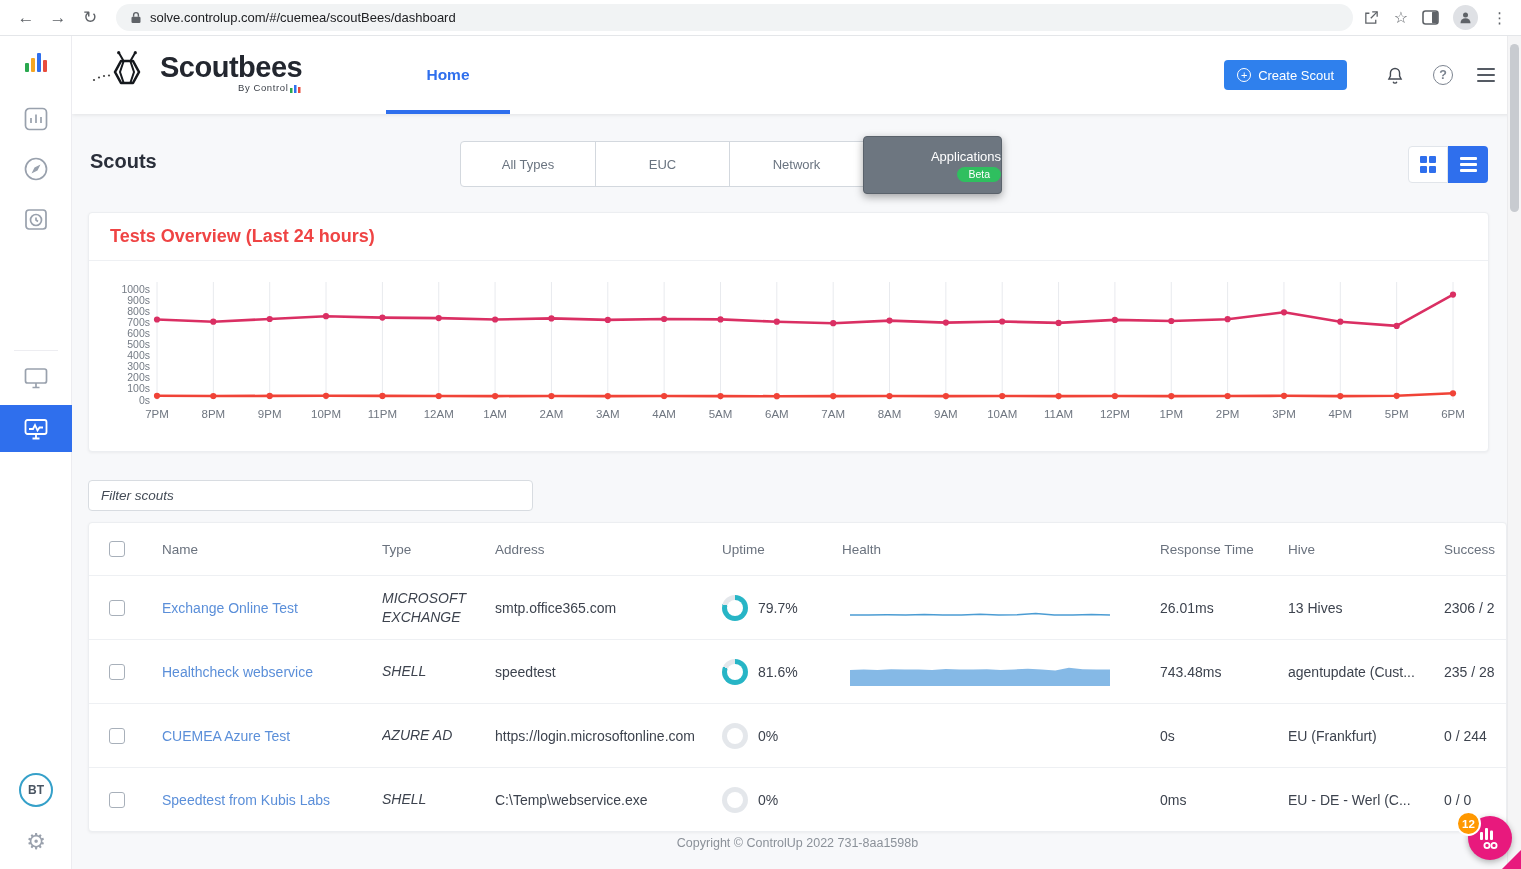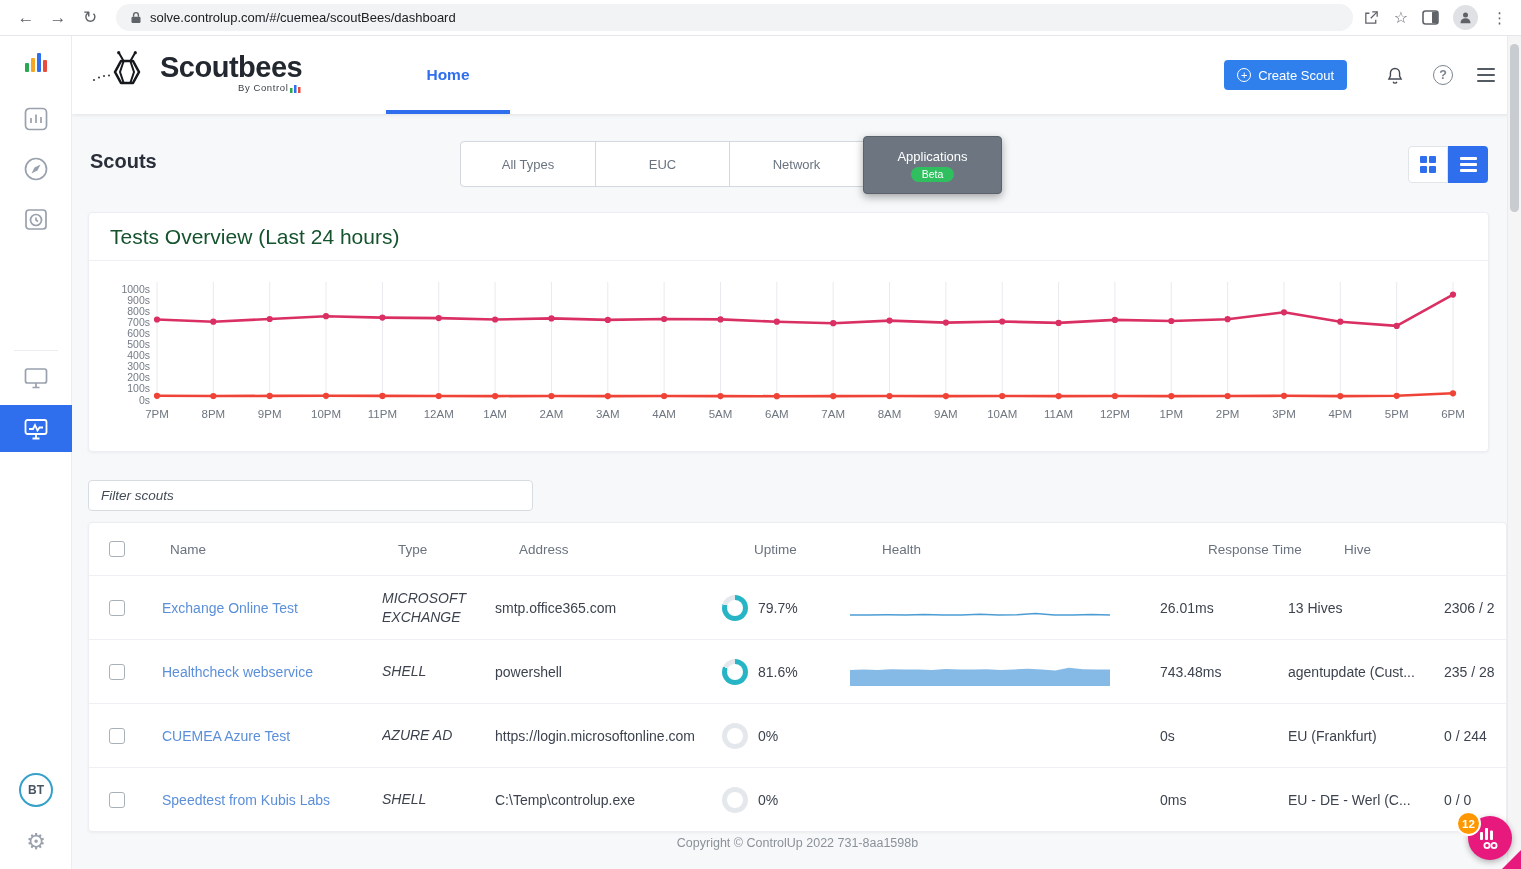--- a/index.html
+++ b/index.html
@@ -47,47 +47,47 @@
   .hamburger { display:flex; flex-direction:column; gap:4px; cursor:pointer; margin:0 26px 0 10px; }
   .hamburger i { display:block; width:18px; height:2px; background:#555b64; border-radius:1px; }
 
   
   .content { position:absolute; left:72px; top:78px; width:1449px; height:755px; background:#f7f8fa; overflow:hidden; }
   .page-title { position:absolute; left:18px; top:36px; font-size:20px; font-weight:600; color:#2a2f3a; }
 
   .seg-group { position:absolute; left:388px; top:27px; display:flex; background:#fff; border:1px solid #d3d8de; border-radius:4px; height:46px; }
   .seg { width:134px; display:flex; align-items:center; justify-content:center; font-size:13px; color:#6a7480; cursor:pointer; border-left:1px solid #d3d8de; }
   .seg:first-child { border-left:none; }
-  .seg-app { width:139px; height:58px; margin-top:-6px; margin-right:-2px; background:#6d7680; color:#fff; border-radius:4px; display:flex; flex-direction:column; align-items:center; justify-content:center; gap:3px; box-shadow:0 3px 9px rgba(0,0,0,.35); border:1px solid #5a626b; z-index:2; cursor:pointer; font-size:13px; }
+  .seg-app { width:139px; height:58px; margin-top:-6px; margin-right:-2px; background:#6d7680; color:#fff; border-radius:4px; display:flex; flex-direction:column; align-items:flex-end; justify-content:center; gap:3px; box-shadow:0 3px 9px rgba(0,0,0,.35); border:1px solid #5a626b; z-index:2; cursor:pointer; font-size:13px; }
   .beta-pill { background:#2fbf5f; color:#fff; font-size:10.5px; padding:1.5px 11px; border-radius:9px; }
 
   .time-dd { position:absolute; left:968px; top:32px; width:330px; height:37px; background:#fff; border:1px solid #d5d9de; border-radius:4px; display:flex; align-items:center; padding:0 12px; gap:9px; cursor:pointer; }
   .time-dd .label { font-size:14px; color:#3f4650; }
   .caret { margin-left:auto; width:0; height:0; border-left:5px solid transparent; border-right:5px solid transparent; border-top:5.5px solid #6b7280; }
   .view-toggles { position:absolute; left:1336px; top:32px; display:flex; }
   .toggle { width:40px; height:37px; display:flex; align-items:center; justify-content:center; cursor:pointer; border-radius:4px; }
   .toggle.grid-t { background:#fff; border:1px solid #e1e5ea; border-radius:4px 0 0 4px; }
   .toggle.list-t { background:#2f6fed; border-radius:0 4px 4px 0; }
   .grid-ic { display:grid; grid-template-columns:7px 7px; grid-template-rows:7px 7px; gap:2.5px; }
   .grid-ic i { background:#2f6fed; border-radius:1px; }
   .list-ic { display:flex; flex-direction:column; gap:3.5px; }
   .list-ic i { width:17px; height:2.5px; background:#fff; border-radius:1px; }
 
   .card { position:absolute; background:#fff; border:1px solid #eceef1; border-radius:4px; box-shadow:0 1px 3px rgba(0,0,0,.05); }
   .overview-card { left:16px; top:98px; width:1401px; height:240px; }
-  .card-title { height:48px; display:flex; align-items:center; padding:0 21px; font-size:21px; font-weight:400; color:#14532d; border-bottom:1px solid #eef0f3; }
+  .card-title { height:48px; display:flex; align-items:center; padding:0 21px; font-size:18px; font-weight:700; color:#ef4444; border-bottom:1px solid #eef0f3; }
   .chart-wrap { position:absolute; left:6px; top:52px; }
 
   .filter-input { position:absolute; left:16px; top:366px; width:445px; height:31px; border:1px solid #d8dce1; border-radius:4px; padding:0 12px; font-size:13.5px; font-family:inherit; color:#3f4650; background:#fff; }
   .filter-input::placeholder { font-style:italic; color:#434b56; opacity:1; }
 
   
   .table-card { left:16px; top:408px; width:1419px; height:310px; overflow:hidden; }
   .thead, .trow { display:grid; grid-template-columns:73px 220px 113px 227px 120px 318px 128px 156px 1fr; align-items:center; }
-  .thead { height:52px; font-size:13.5px; color:#6a727e;gap:8px; }
+  .thead { height:52px; font-size:13.5px; color:#6a727e; }
   .trow { height:64px; border-top:1px solid #eef0f3; font-size:14px; color:#3d434e; }
   .cell { padding-right:8px; overflow:hidden; white-space:nowrap; }
   .cell.wrap { white-space:normal; line-height:1.3; font-size:14px;font-style:italic; }
   .c-check { display:flex; justify-content:flex-start; padding-left:20px; }
   .checkbox { width:16px; height:16px; border:1.5px solid #a8b0ba; border-radius:3px; background:#fff; cursor:pointer; display:inline-block; }
   .name-link { color:#5b8fd9; cursor:pointer; text-decoration:none; }
   .c-uptime { display:flex; align-items:center; gap:10px; }
   .donut { width:26px; height:26px; border-radius:50%; position:relative; display:inline-block; flex:none; }
   .donut::after { content:""; position:absolute; inset:5px; background:#fff; border-radius:50%; }
   .c-health { display:flex; align-items:center; padding-left:8px; }
@@ -425,21 +425,21 @@
             <div class="cell">26.01ms</div>
             <div class="cell">13 Hives</div>
             <div class="cell">2306 / 2</div>
           </div>
           <div class="trow">
             <div class="cell c-check">
               <span class="checkbox"></span>
             </div>
             <div class="cell"><a class="name-link">Healthcheck webservice</a></div>
             <div class="cell wrap">SHELL</div>
-            <div class="cell">powershell</div>
+            <div class="cell">speedtest</div>
             <div class="cell c-uptime">
               <span class="donut" style="background:conic-gradient(#27b5c6 0 81.6%, #e4e7eb 81.6% 100%)"></span>
               <span>81.6%</span>
             </div>
             <div class="cell c-health">
               <svg width="260" height="34">
                 <polygon points="0,31 0.0,15.1 13.7,14.6 27.4,14.9 41.1,14.2 54.7,14.6 68.4,14.4 82.1,14.9 95.8,13.9 109.5,14.4 123.2,14.6 136.8,14.2 150.5,14.9 164.2,14.4 177.9,13.7 191.6,14.6 205.3,15.6 218.9,12.7 232.6,14.2 246.3,14.6 260.0,14.4 260,31" fill="#85b9e6"></polygon>
               </svg>
             </div>
             <div class="cell">743.48ms</div>
@@ -461,21 +461,21 @@
             <div class="cell">0s</div>
             <div class="cell">EU (Frankfurt)</div>
             <div class="cell">0 / 244</div>
           </div>
           <div class="trow">
             <div class="cell c-check">
               <span class="checkbox"></span>
             </div>
             <div class="cell"><a class="name-link">Speedtest from Kubis Labs</a></div>
             <div class="cell wrap">SHELL</div>
-            <div class="cell">C:\Temp\controlup.exe</div>
+            <div class="cell">C:\Temp\webservice.exe</div>
             <div class="cell c-uptime">
               <span class="donut" style="background:conic-gradient(#e4e7eb 0 100%)"></span>
               <span>0%</span>
             </div>
             <div class="cell c-health"></div>
             <div class="cell">0ms</div>
             <div class="cell">EU - DE - Werl (C...</div>
             <div class="cell">0 / 0</div>
           </div>
         </div>

